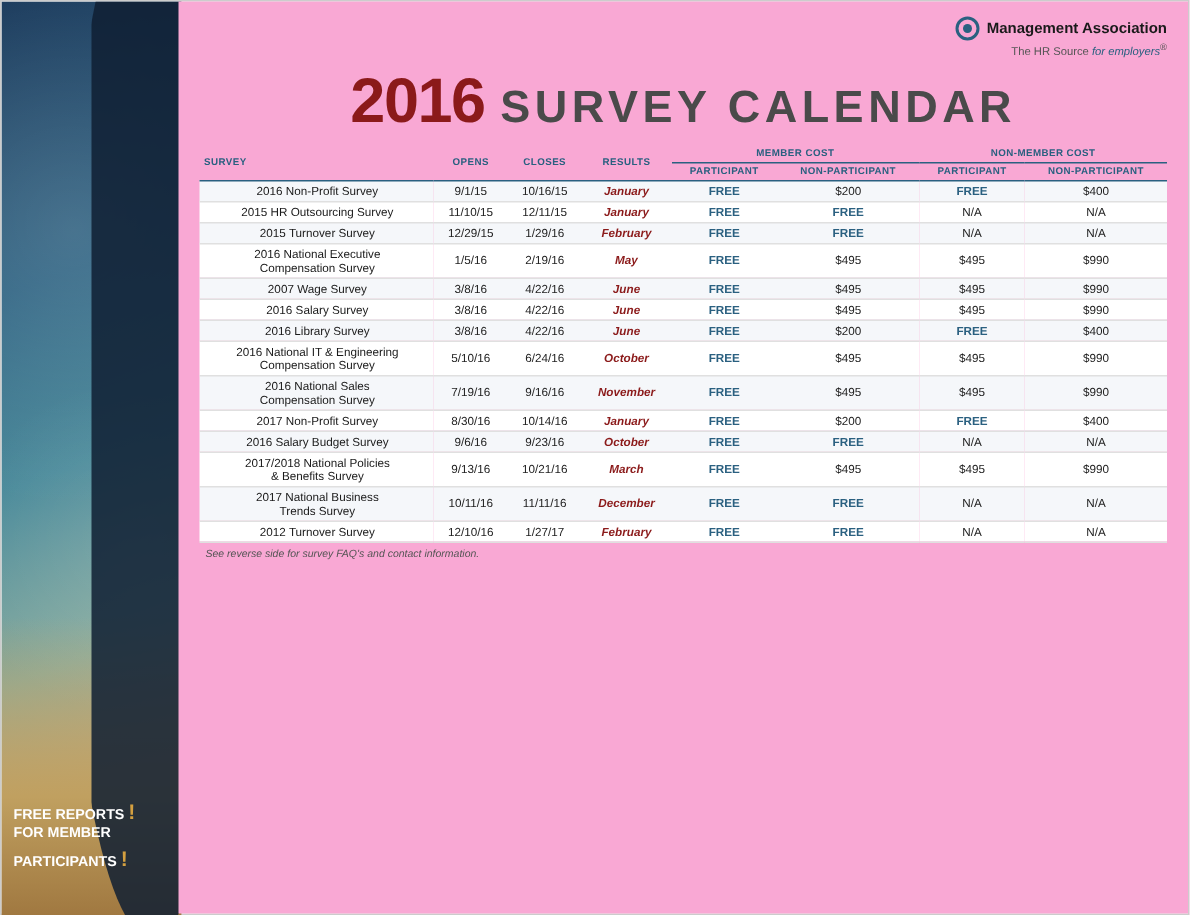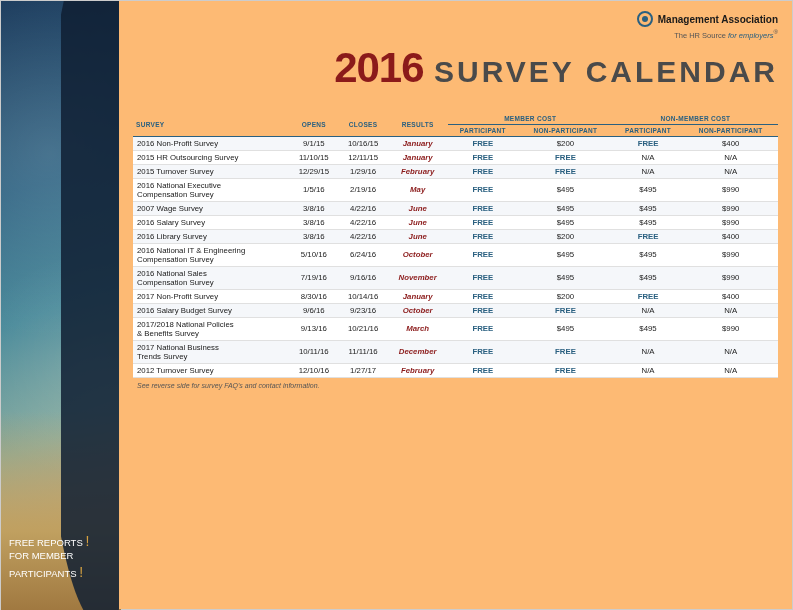--- a/index.html
+++ b/index.html
@@ -50,21 +50,21 @@
       background: linear-gradient(to top, #a07840 0%, #c0a060 40%, transparent 100%);
     }
     
     .free-reports {
       position: absolute;
       bottom: 30px;
       left: 8px;
       width: 100px;
       color: #fff;
       font-size: 9.5px;
-      font-weight: normal;
+      font-weight: bold;
       text-transform: uppercase;
       line-height: 1.3;
     }
     .free-reports .exclamation {
       color: #d4a040;
       font-size: 14px;
     }
     
     .curve-shape {
       position: absolute;
@@ -75,21 +75,21 @@
       background: rgba(15,30,50,0.85);
       clip-path: ellipse(60px 350px at 50% 45%);
     }
     
     .main-content {
       position: absolute;
       left: 118px;
       top: 0;
       right: 0;
       bottom: 0;
-      background: #fdba74;
+      background: #f9a8d4;
       padding: 10px 14px 1px 14px;
     }
     
     .header {
       display: flex;
       justify-content: space-between;
       align-items: flex-start;
       margin-bottom: 4px;
     }
     .header-left {
@@ -130,22 +130,22 @@
       color: #555;
       text-align: right;
       margin-top: 1px;
     }
     .logo-tagline em {
       font-style: italic;
       color: #2a6080;
     }
     
     .title-row {
-      text-align: right;
-      margin-bottom: 21px;
+      text-align: center;
+      margin-bottom: 6px;
     }
     .title-year {
       font-size: 42px;
       font-weight: 900;
       color: #8b1a1a;
       letter-spacing: -1px;
     }
     .title-text {
       font-size: 30px;
       font-weight: 700;
@@ -183,21 +183,21 @@
     .survey-table tbody tr:nth-child(even) {
       background: #ffffff;
     }
     .survey-table td {
       padding: 2px 3px;
       text-align: center;
       color: #222;
       font-size: 7.8px;
     }
     .survey-table td.survey-name {
-      text-align: left;
+      text-align: center;
       font-weight: 500;
       padding-left: 4px;
       color: #1a1a1a;
     }
     .survey-table td.results-col {
       color: #8b1a1a;
       font-style: italic;
       font-weight: 700;
     }
     .survey-table td.free-val {

